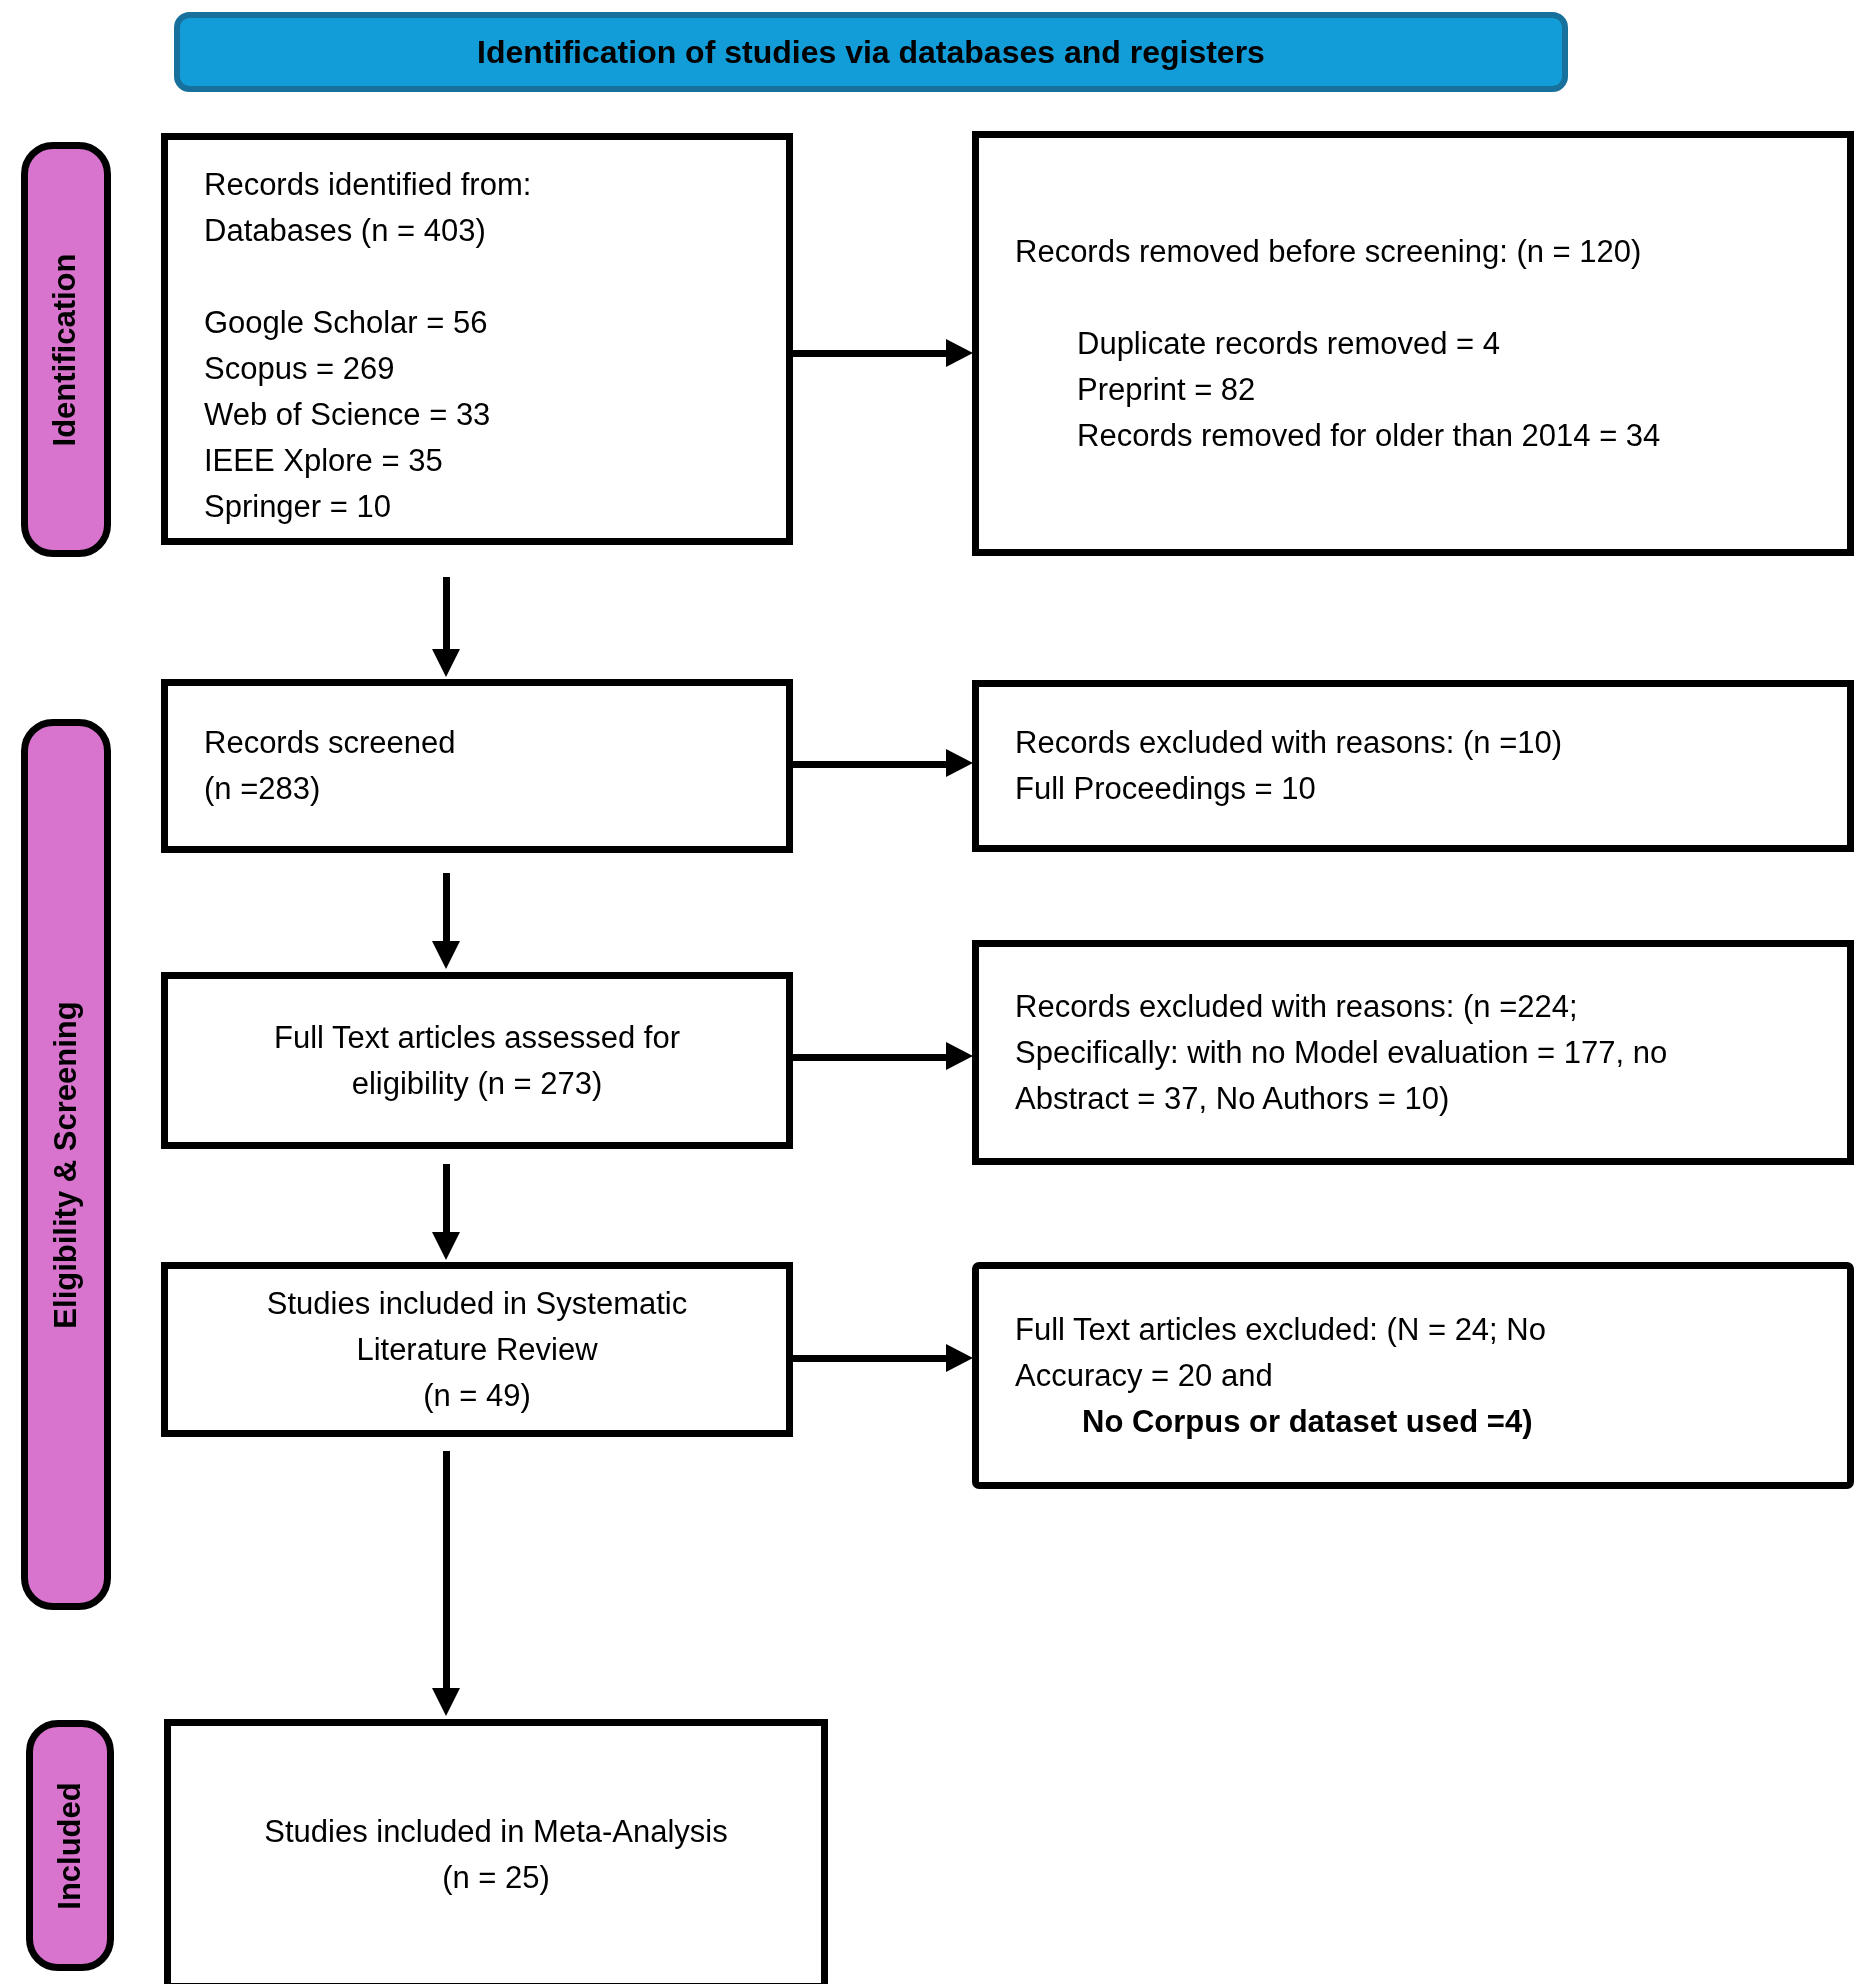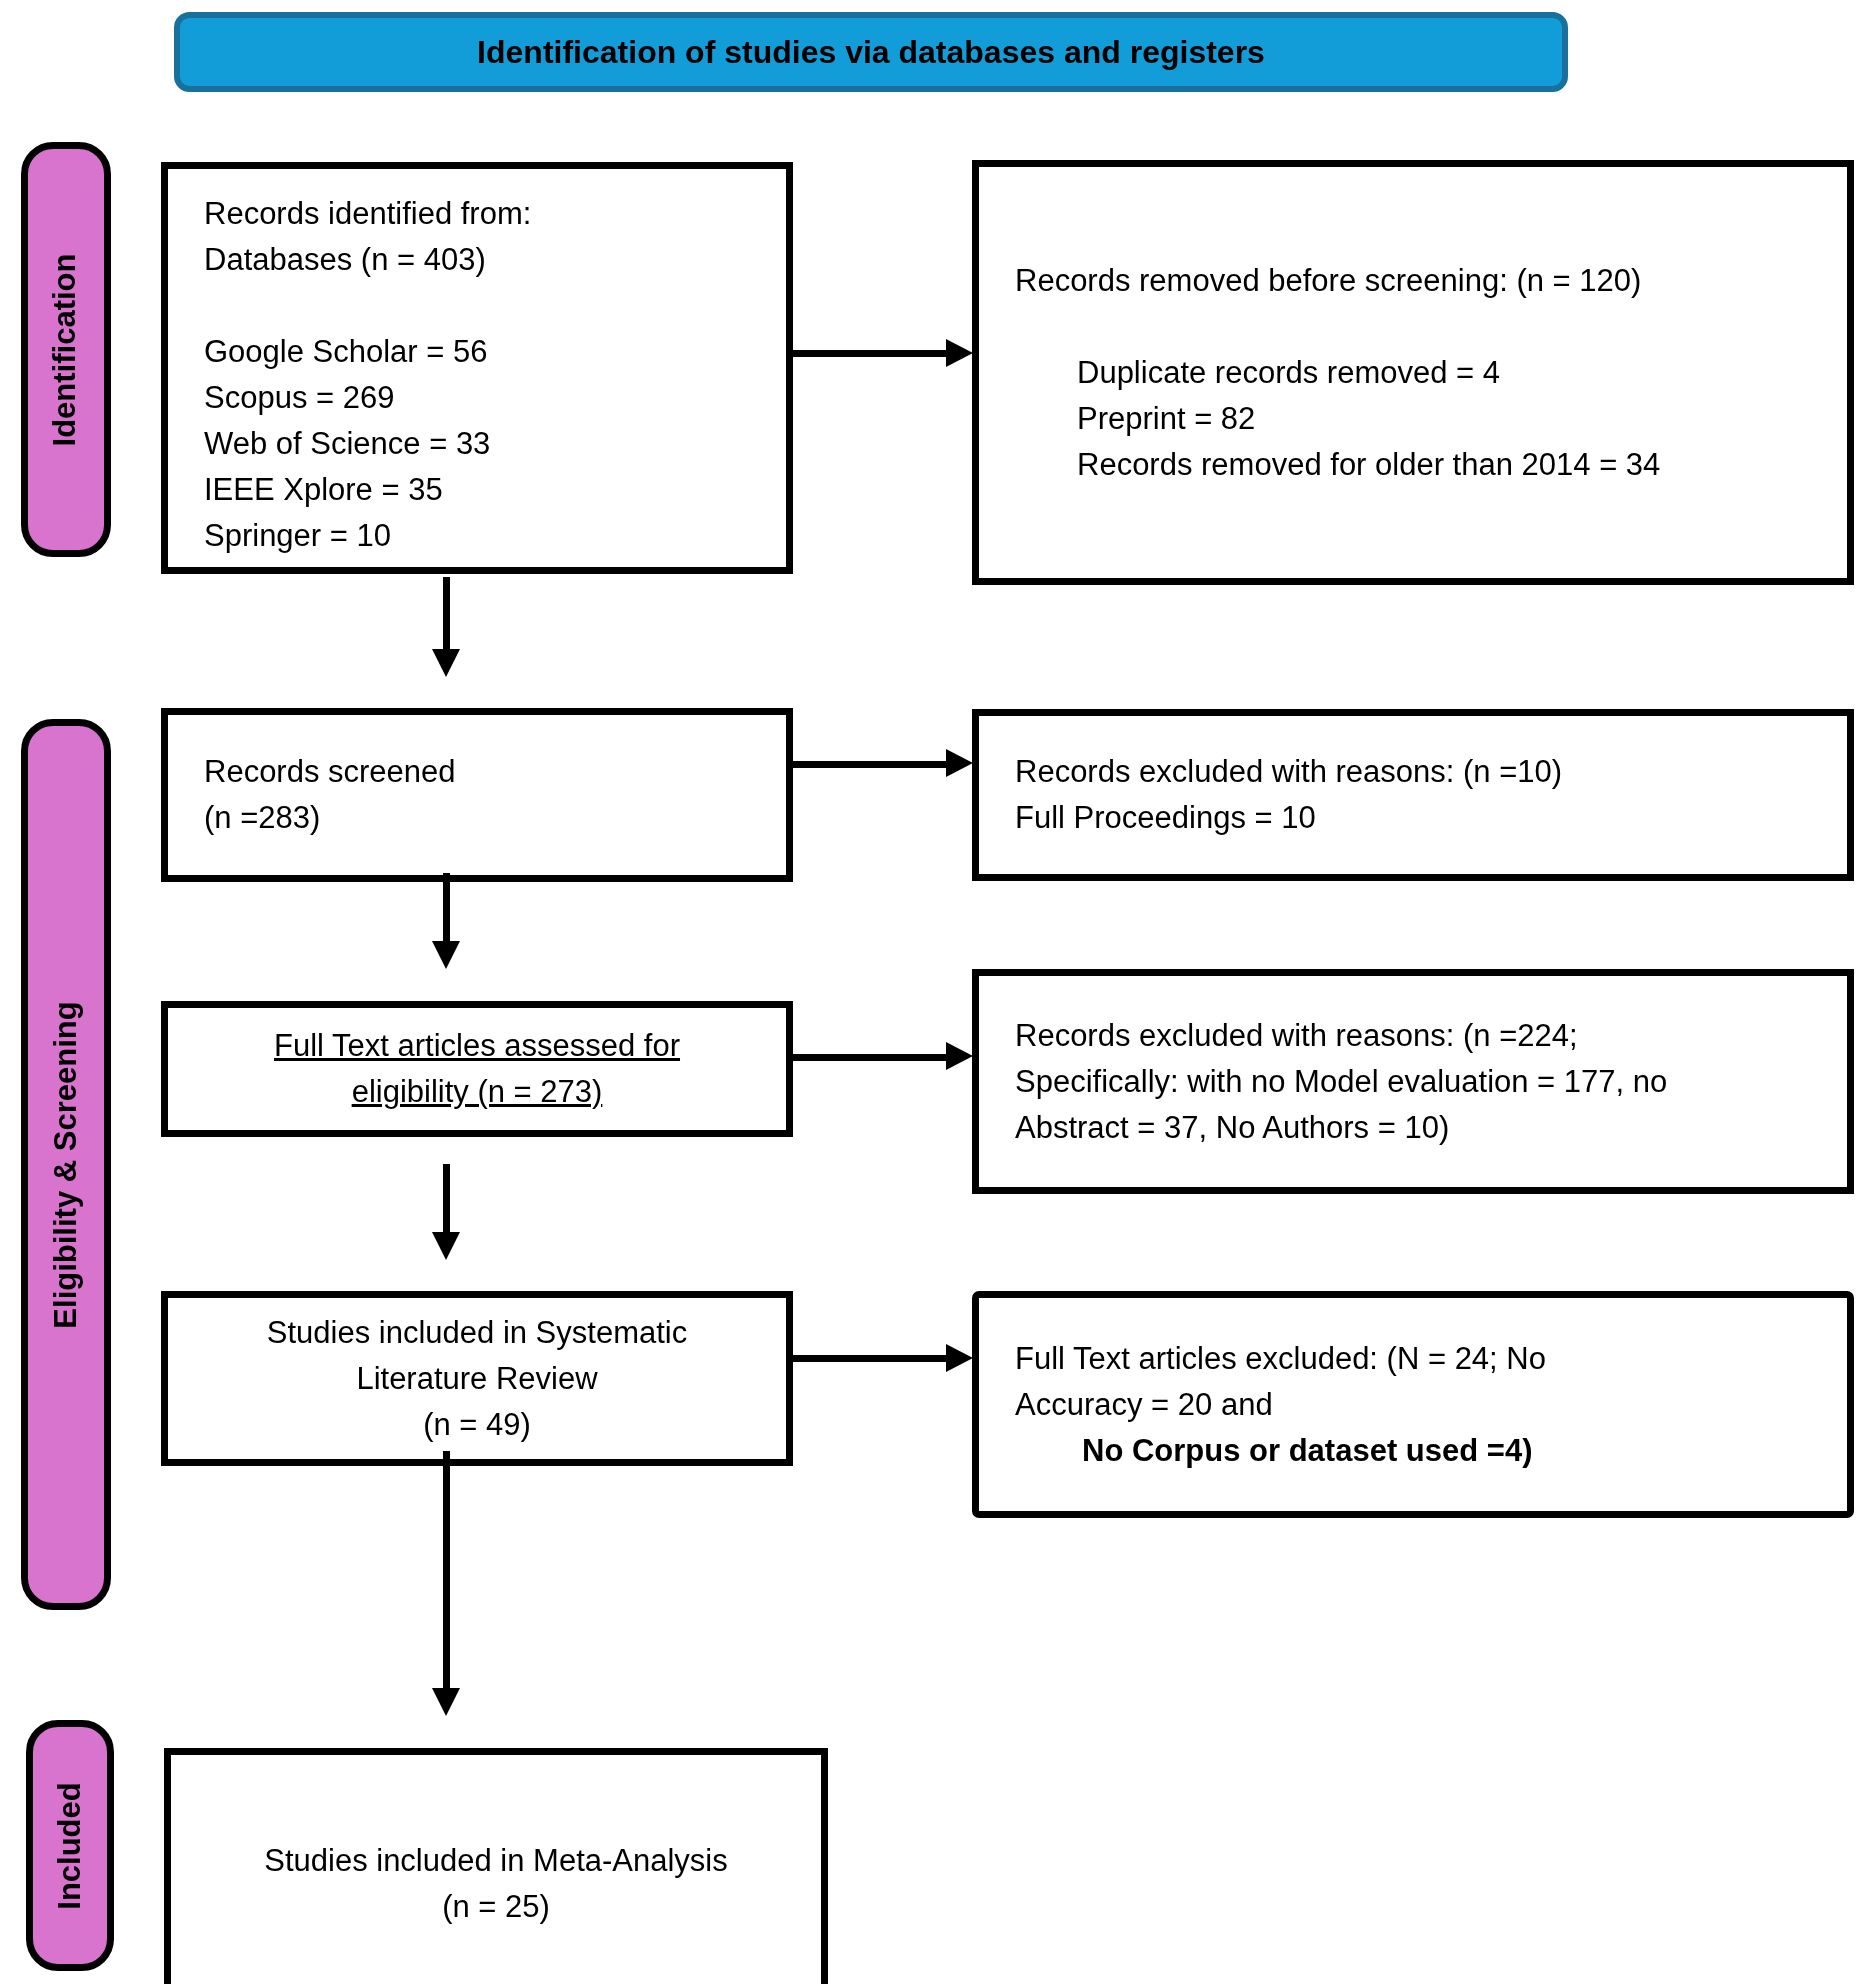--- a/index.html
+++ b/index.html
@@ -42,21 +42,21 @@
     white-space:nowrap;
     font-size:31px;font-weight:bold;
   }
   
   .box{
     position:absolute;
     background:#fff;
     border:7.7px solid var(--ink);
     box-sizing:border-box;
     display:flex;flex-direction:column;justify-content:center;
-    font-size:31px;line-height:46px;margin-top:29px;
+    font-size:31px;line-height:46px;
   }
   .box .line{min-height:46px;white-space:nowrap;}
   .top-align{justify-content:flex-start;padding-top:21.6px;}
   .left-pad{padding-left:36px;padding-right:10.3px;}
   .center-text{text-align:center;}
   .indent{padding-left:62px;}
   .indent-sm{padding-left:67px;font-weight:bold;}
   
   .hshaft{position:absolute;height:6.7px;background:var(--ink);}
   .vshaft{position:absolute;width:6.7px;background:var(--ink);}
@@ -114,21 +114,21 @@
   <div class="box left-pad" style="left:161px;top:679px;width:632px;height:174px;">
     <div class="line">Records screened</div>
     <div class="line">(n =283)</div>
   </div>
 
   <div class="box left-pad" style="left:972px;top:680px;width:882px;height:172px;">
     <div class="line">Records excluded with reasons: (n =10)</div>
     <div class="line">Full Proceedings = 10</div>
   </div>
 
-  <div class="box center-text" style="left:161px;top:972px;width:632px;height:136px;text-decoration:underline;">
+  <div class="box center-text" style="left:161px;top:972px;width:632px;height:177px;">
     <div class="line">Full Text articles assessed for</div>
     <div class="line">eligibility (n = 273)</div>
   </div>
 
   <div class="box left-pad" style="left:972px;top:940px;width:882px;height:225px;">
     <div class="line">Records excluded with reasons: (n =224;</div>
     <div class="line">Specifically: with no Model evaluation = 177, no</div>
     <div class="line">Abstract = 37, No Authors = 10)</div>
   </div>
 

